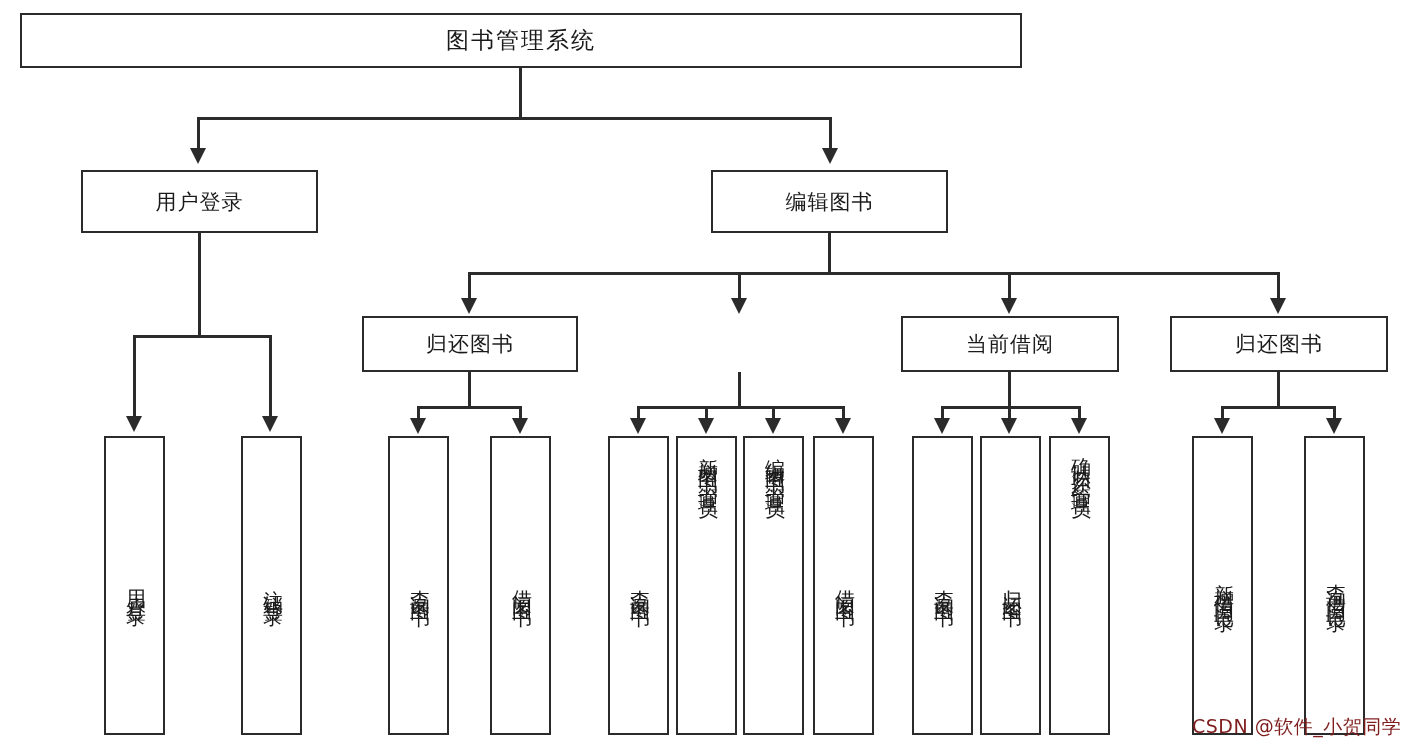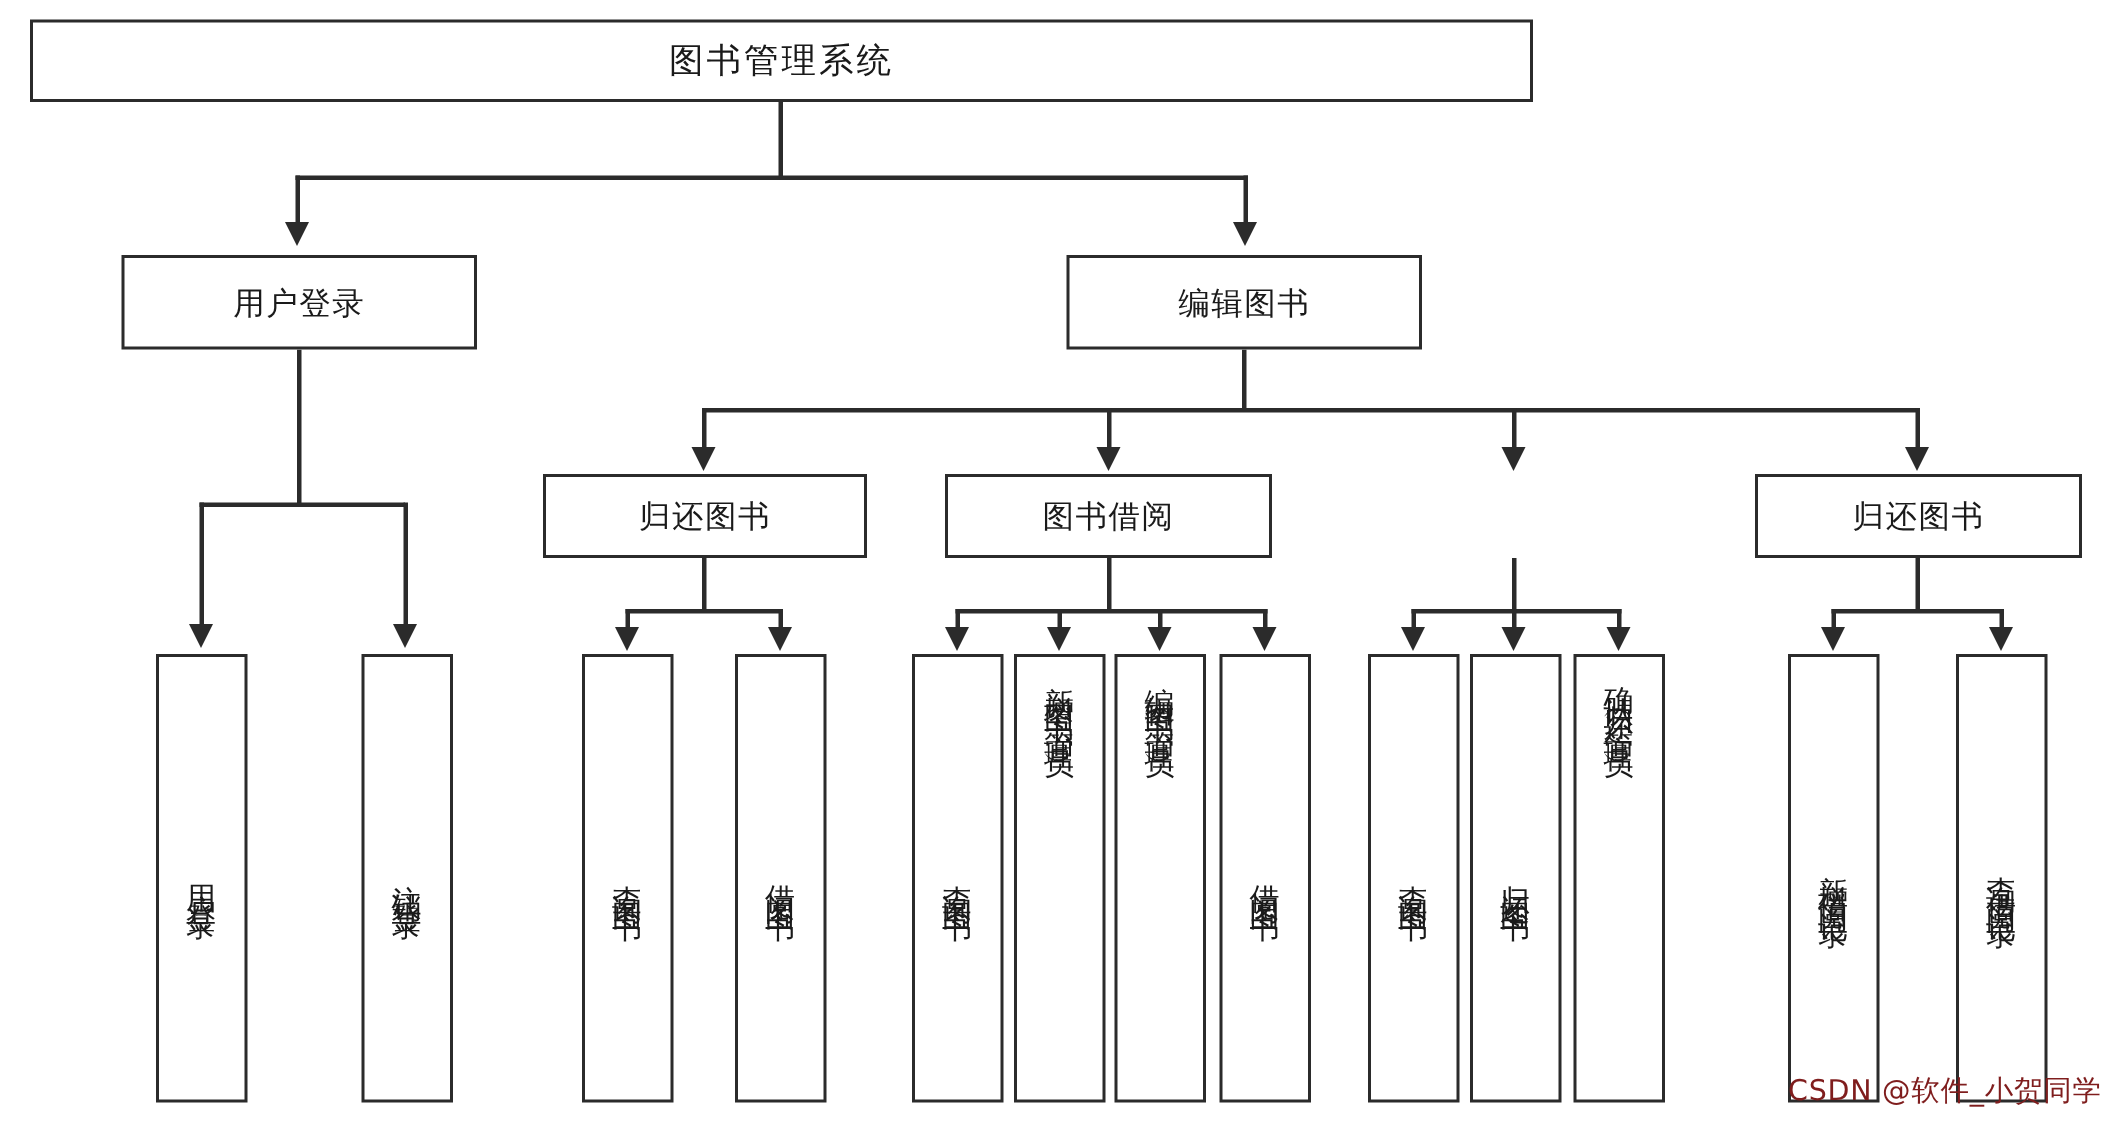--- a/index.html
+++ b/index.html
@@ -23,20 +23,21 @@
   .node {
     position: absolute;
     box-sizing: border-box;
     border: 2.5px solid #2b2b2b;
     background: #ffffff;
     display: flex;
     align-items: center;
     justify-content: center;
     color: #1a1a1a;
     z-index: 3;
+    font-family: Liberation Mono, monospace;
   }
   .node.h {            
     font-size: 21px;
     letter-spacing: 1px;
   }
   .node.title {
     font-size: 23px;
     letter-spacing: 2px;
   }
   .node.v {            
@@ -126,22 +127,22 @@
   <div class="ln lnv" style="left:738px; top:272px; width:3px; height:28px;"></div>
   <div class="arrow" style="left:731px; top:298px;"></div>
   <div class="ln lnv" style="left:1008px; top:272px; width:3px; height:28px;"></div>
   <div class="arrow" style="left:1001px; top:298px;"></div>
   <div class="ln lnv" style="left:1277px; top:272px; width:3px; height:28px;"></div>
   <div class="arrow" style="left:1270px; top:298px;"></div>
 
   <div class="node h" style="left:362px; top:316px; width:216px; height:56px;">
     <span>归还图书</span>
   </div>
-  <div class="node h" style="left:630px; top:316px; width:218px; height:56px;">
-    <span>图书借阅</span>
+  <div class="node h" style="left:901px; top:316px; width:218px; height:56px;">
+    <span>当前借阅</span>
   </div>
   <div class="node h" style="left:1170px; top:316px; width:218px; height:56px;">
     <span>归还图书</span>
   </div>
 
   <div class="ln lnv" style="left:468px; top:372px; width:3px; height:36px;"></div>
   <div class="ln lnh" style="left:417px; top:406px; width:105px; height:3px;"></div>
   <div class="ln lnv" style="left:417px; top:406px; width:3px; height:14px;"></div>
   <div class="arrow" style="left:410px; top:418px;"></div>
   <div class="ln lnv" style="left:519px; top:406px; width:3px; height:14px;"></div>

